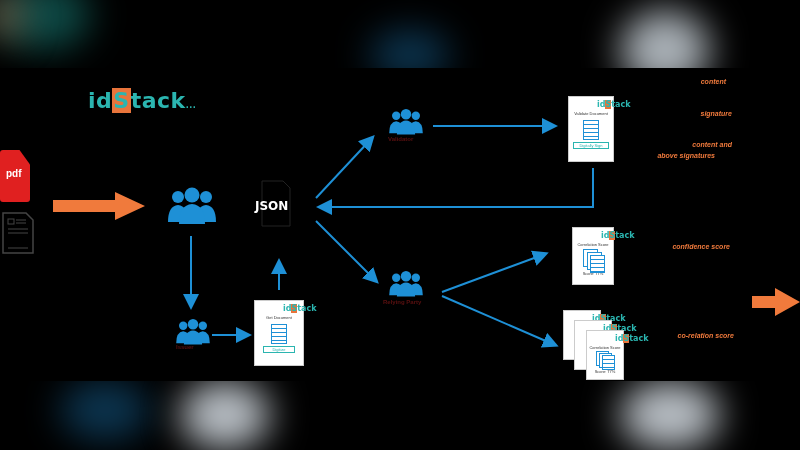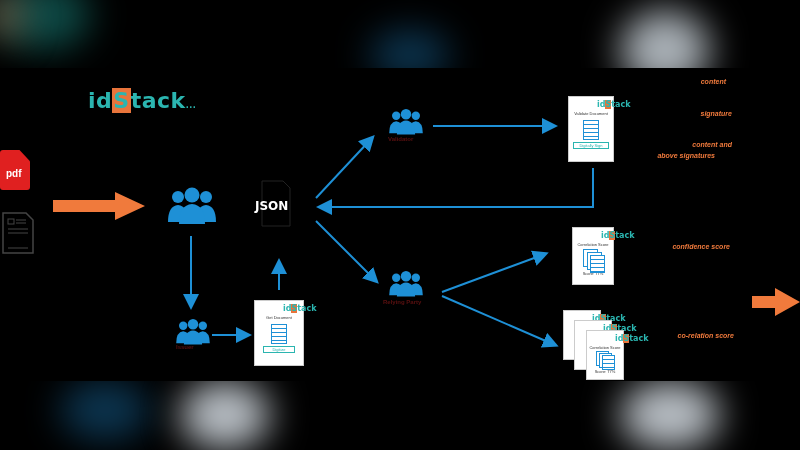--- a/index.html
+++ b/index.html
@@ -34,21 +34,21 @@
 
 <div class="logo"><span>id</span><span class="s">S</span><span>tack</span><span class="dots">...</span></div>
 
 <div class="note" style="left:660px;top:78px;width:66px;">content</div>
 <div class="note" style="left:660px;top:110px;width:72px;">signature</div>
 <div class="note" style="left:660px;top:141px;width:72px;">content and</div>
 <div class="note" style="left:640px;top:152px;width:75px;">above signatures</div>
 <div class="note" style="left:650px;top:243px;width:80px;">confidence score</div>
 <div class="note" style="left:650px;top:332px;width:84px;">co-relation score</div>
 
-<div style="position:absolute;left:0;top:150px;width:30px;height:40px;background:#e02020;border-radius:3px;clip-path:polygon(0 0,65% 0,100% 28%,100% 100%,0 100%);">
+<div style="position:absolute;left:0;top:150px;width:30px;height:52px;background:#e02020;border-radius:3px;clip-path:polygon(0 0,65% 0,100% 28%,100% 100%,0 100%);">
   <span style="position:absolute;left:6px;top:18px;color:#fff;font-weight:bold;font-size:10px;">pdf</span>
 </div>
 <svg style="position:absolute;left:2px;top:212px;" width="32" height="42">
   <path d="M1 1 H24 L31 8 V41 H1 Z" fill="none" stroke="#444" stroke-width="1.5"></path>
   <rect x="6" y="7" width="6" height="5" fill="none" stroke="#444"></rect>
   <line x1="14" y1="8" x2="24" y2="8" stroke="#444"></line>
     <line x1="14" y1="11" x2="24" y2="11" stroke="#444"></line>
   <line x1="6" y1="17" x2="26" y2="17" stroke="#444"></line>
     <line x1="6" y1="21" x2="26" y2="21" stroke="#444"></line>
   <line x1="6" y1="36" x2="26" y2="36" stroke="#444"></line>

